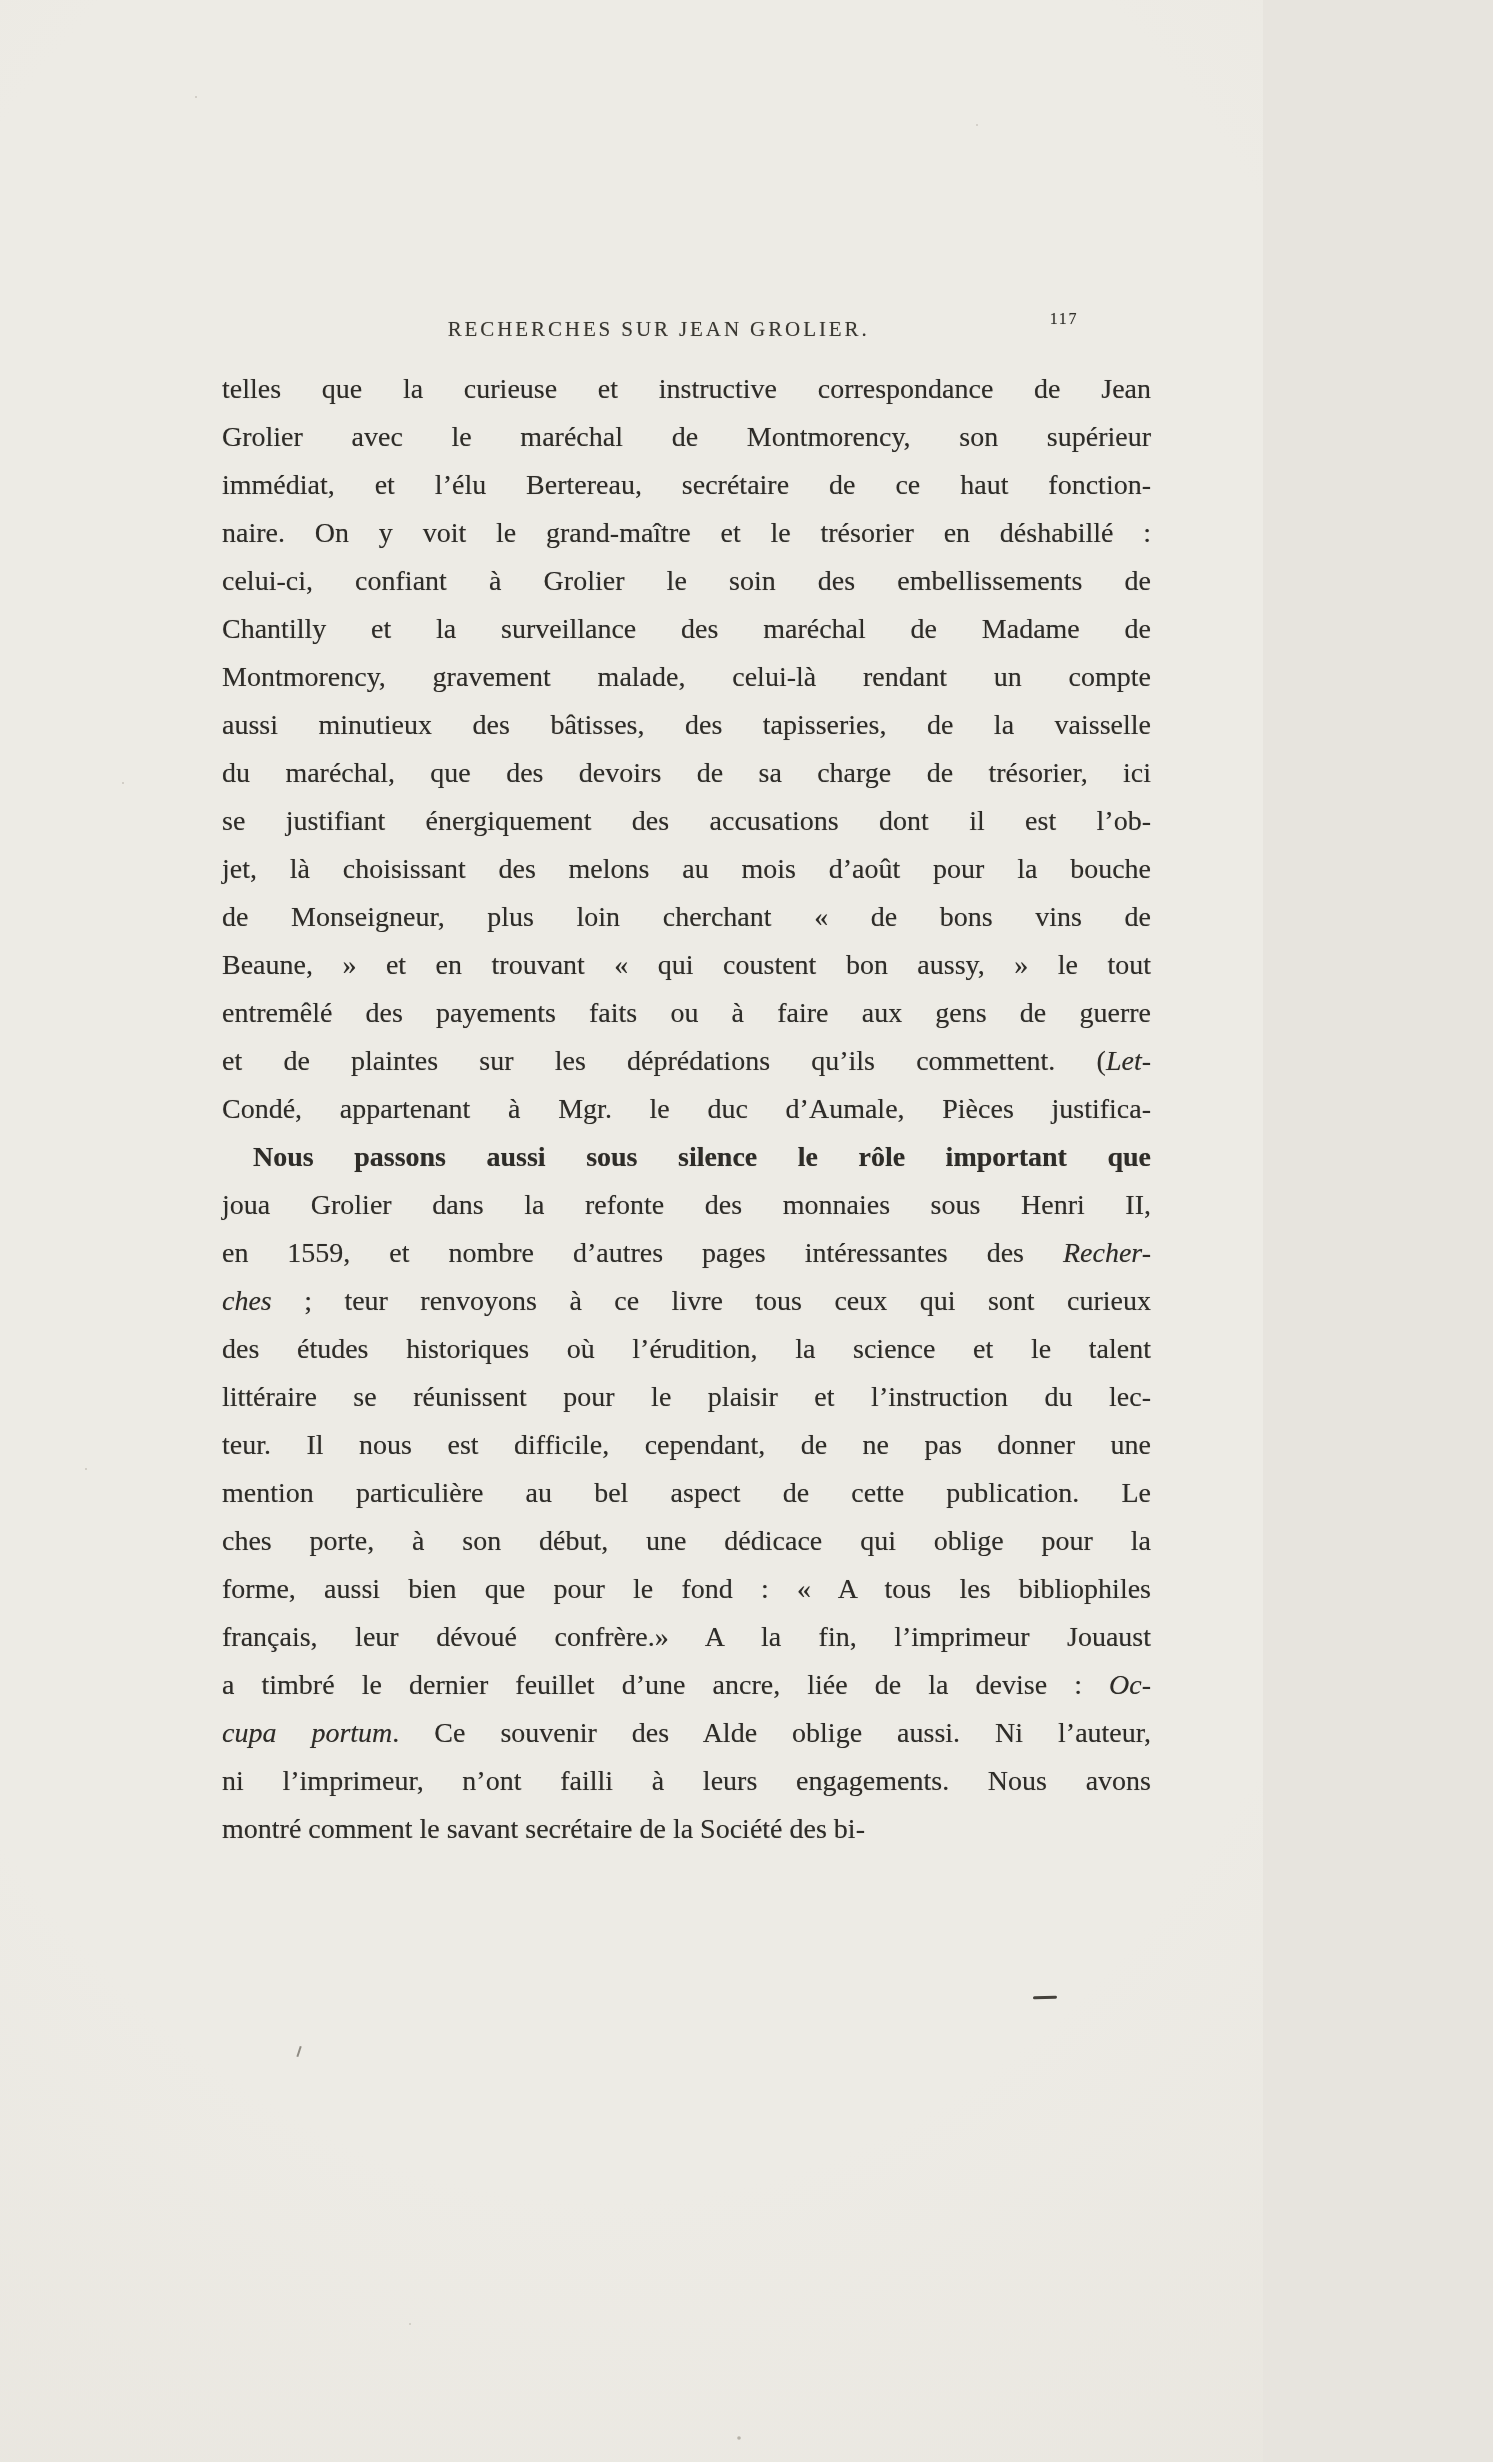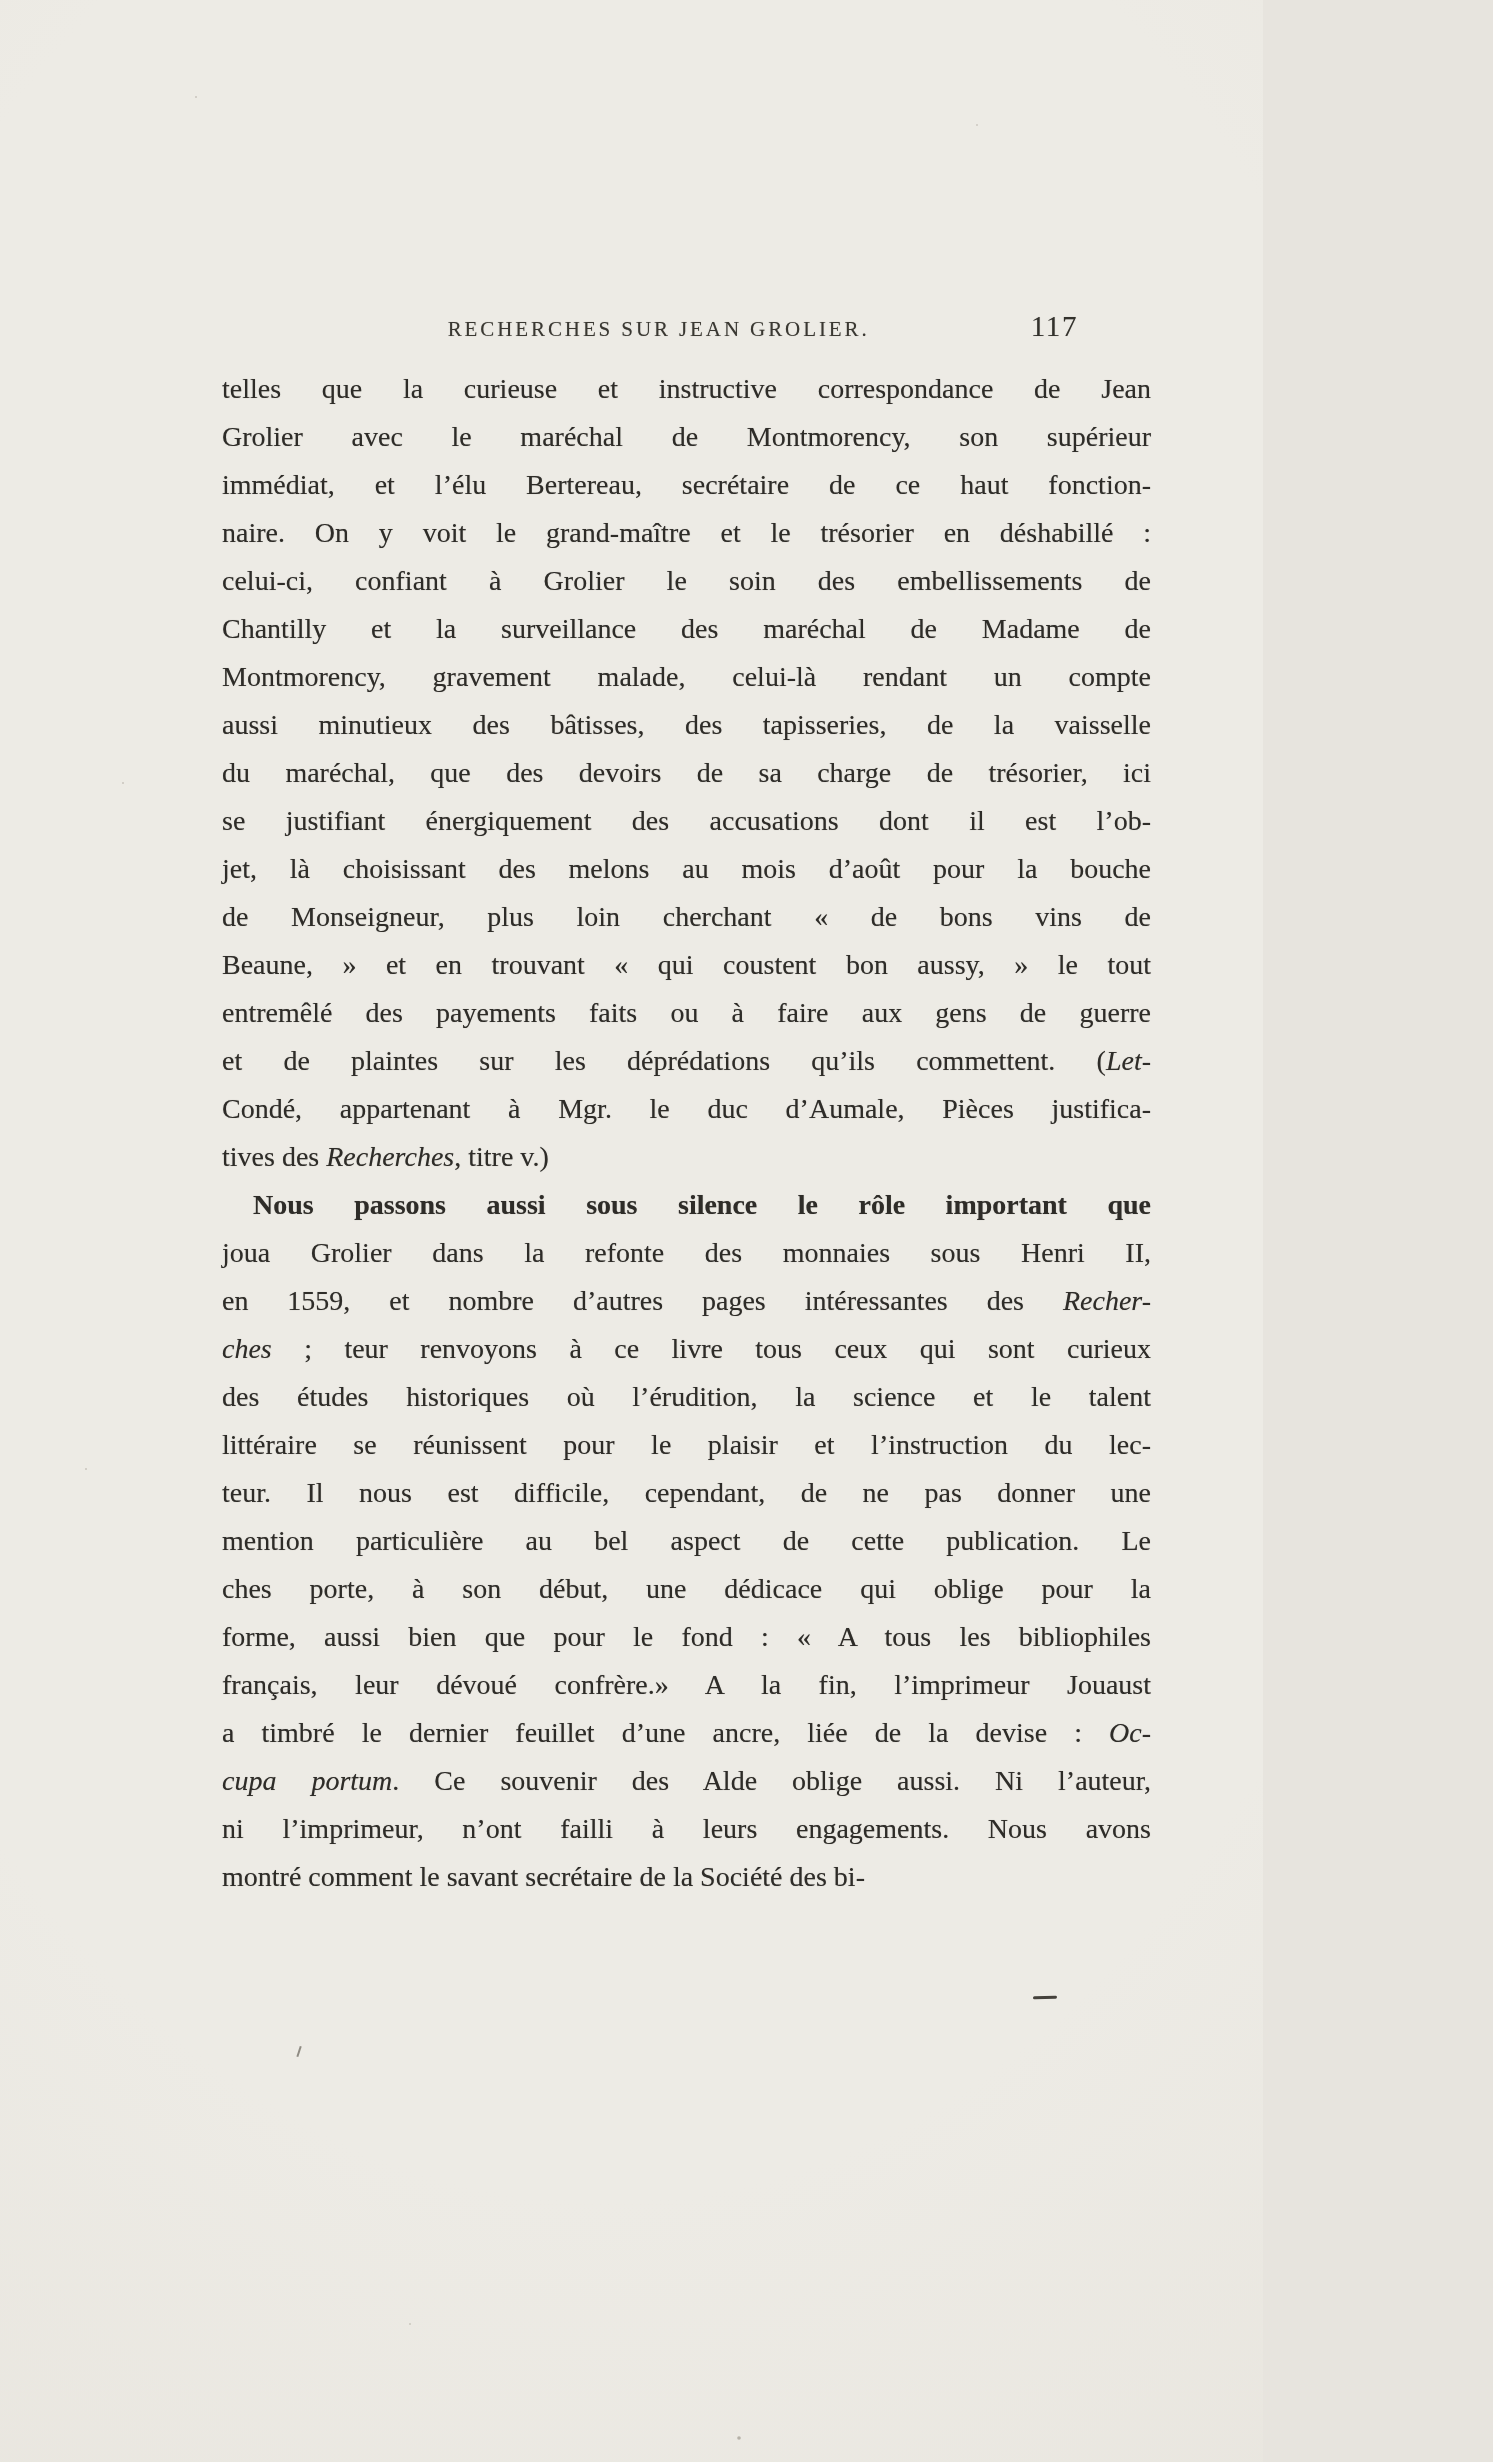--- a/index.html
+++ b/index.html
@@ -26,21 +26,21 @@
     transform: translateX(-50%);
     font-size: 21px;
     letter-spacing: 2.9px;
     white-space: nowrap;
     color: #3a3832;
     text-shadow: 0 0 0.8px rgba(58,56,50,.4);
   }
   .page-number {
     position: absolute;
     right: 73px; top: 0;
-    font-size: 29px;
+    font-size: 16px;
     letter-spacing: 1.6px;
     color: #33312c;
     text-shadow: 0 0 0.8px rgba(51,49,44,.4);
   }
   .text-block {
     position: absolute;
     left: 222px; top: 365px;
     width: 929px;
     font-size: 28px;
     line-height: 48px;
@@ -109,21 +109,20 @@
       <div class="line"><span>Montmorency, gravement malade, celui-là rendant un compte</span></div>
       <div class="line"><span>aussi minutieux des bâtisses, des tapisseries, de la vaisselle</span></div>
       <div class="line"><span>du maréchal, que des devoirs de sa charge de trésorier, ici</span></div>
       <div class="line"><span>se justifiant énergiquement des accusations dont il est l’ob-</span></div>
       <div class="line"><span>jet, là choisissant des melons au mois d’août pour la bouche</span></div>
       <div class="line"><span>de Monseigneur, plus loin cherchant « de bons vins de</span></div>
       <div class="line"><span>Beaune, » et en trouvant « qui coustent bon aussy, » le tout</span></div>
       <div class="line"><span>entremêlé des payements faits ou à faire aux gens de guerre</span></div>
       <div class="line"><span>et de plaintes sur les déprédations qu’ils commettent. (</span><span class="it">Let-</span></div>
       <div class="line"><span>Condé, appartenant à Mgr. le duc d’Aumale, Pièces justifica-</span></div>
-      <div class="line end"><span>tives des </span><span class="it">Recherches</span><span>, titre v.)</span></div>
       <div class="line indent"><span>Nous passons aussi sous silence le rôle important que</span></div>
       <div class="line"><span>joua Grolier dans la refonte des monnaies sous Henri II,</span></div>
       <div class="line"><span>en 1559, et nombre d’autres pages intéressantes des </span><span class="it">Recher-</span></div>
       <div class="line"><span class="it">ches</span><span> ; teur renvoyons à ce livre tous ceux qui sont curieux</span></div>
       <div class="line"><span>des études historiques où l’érudition, la science et le talent</span></div>
       <div class="line"><span>littéraire se réunissent pour le plaisir et l’instruction du lec-</span></div>
       <div class="line"><span>teur. Il nous est difficile, cependant, de ne pas donner une</span></div>
       <div class="line"><span>mention particulière au bel aspect de cette publication. Le</span></div>
       <div class="line"><span>ches porte, à son début, une dédicace qui oblige pour la</span></div>
       <div class="line"><span>forme, aussi bien que pour le fond : « A tous les bibliophiles</span></div>

